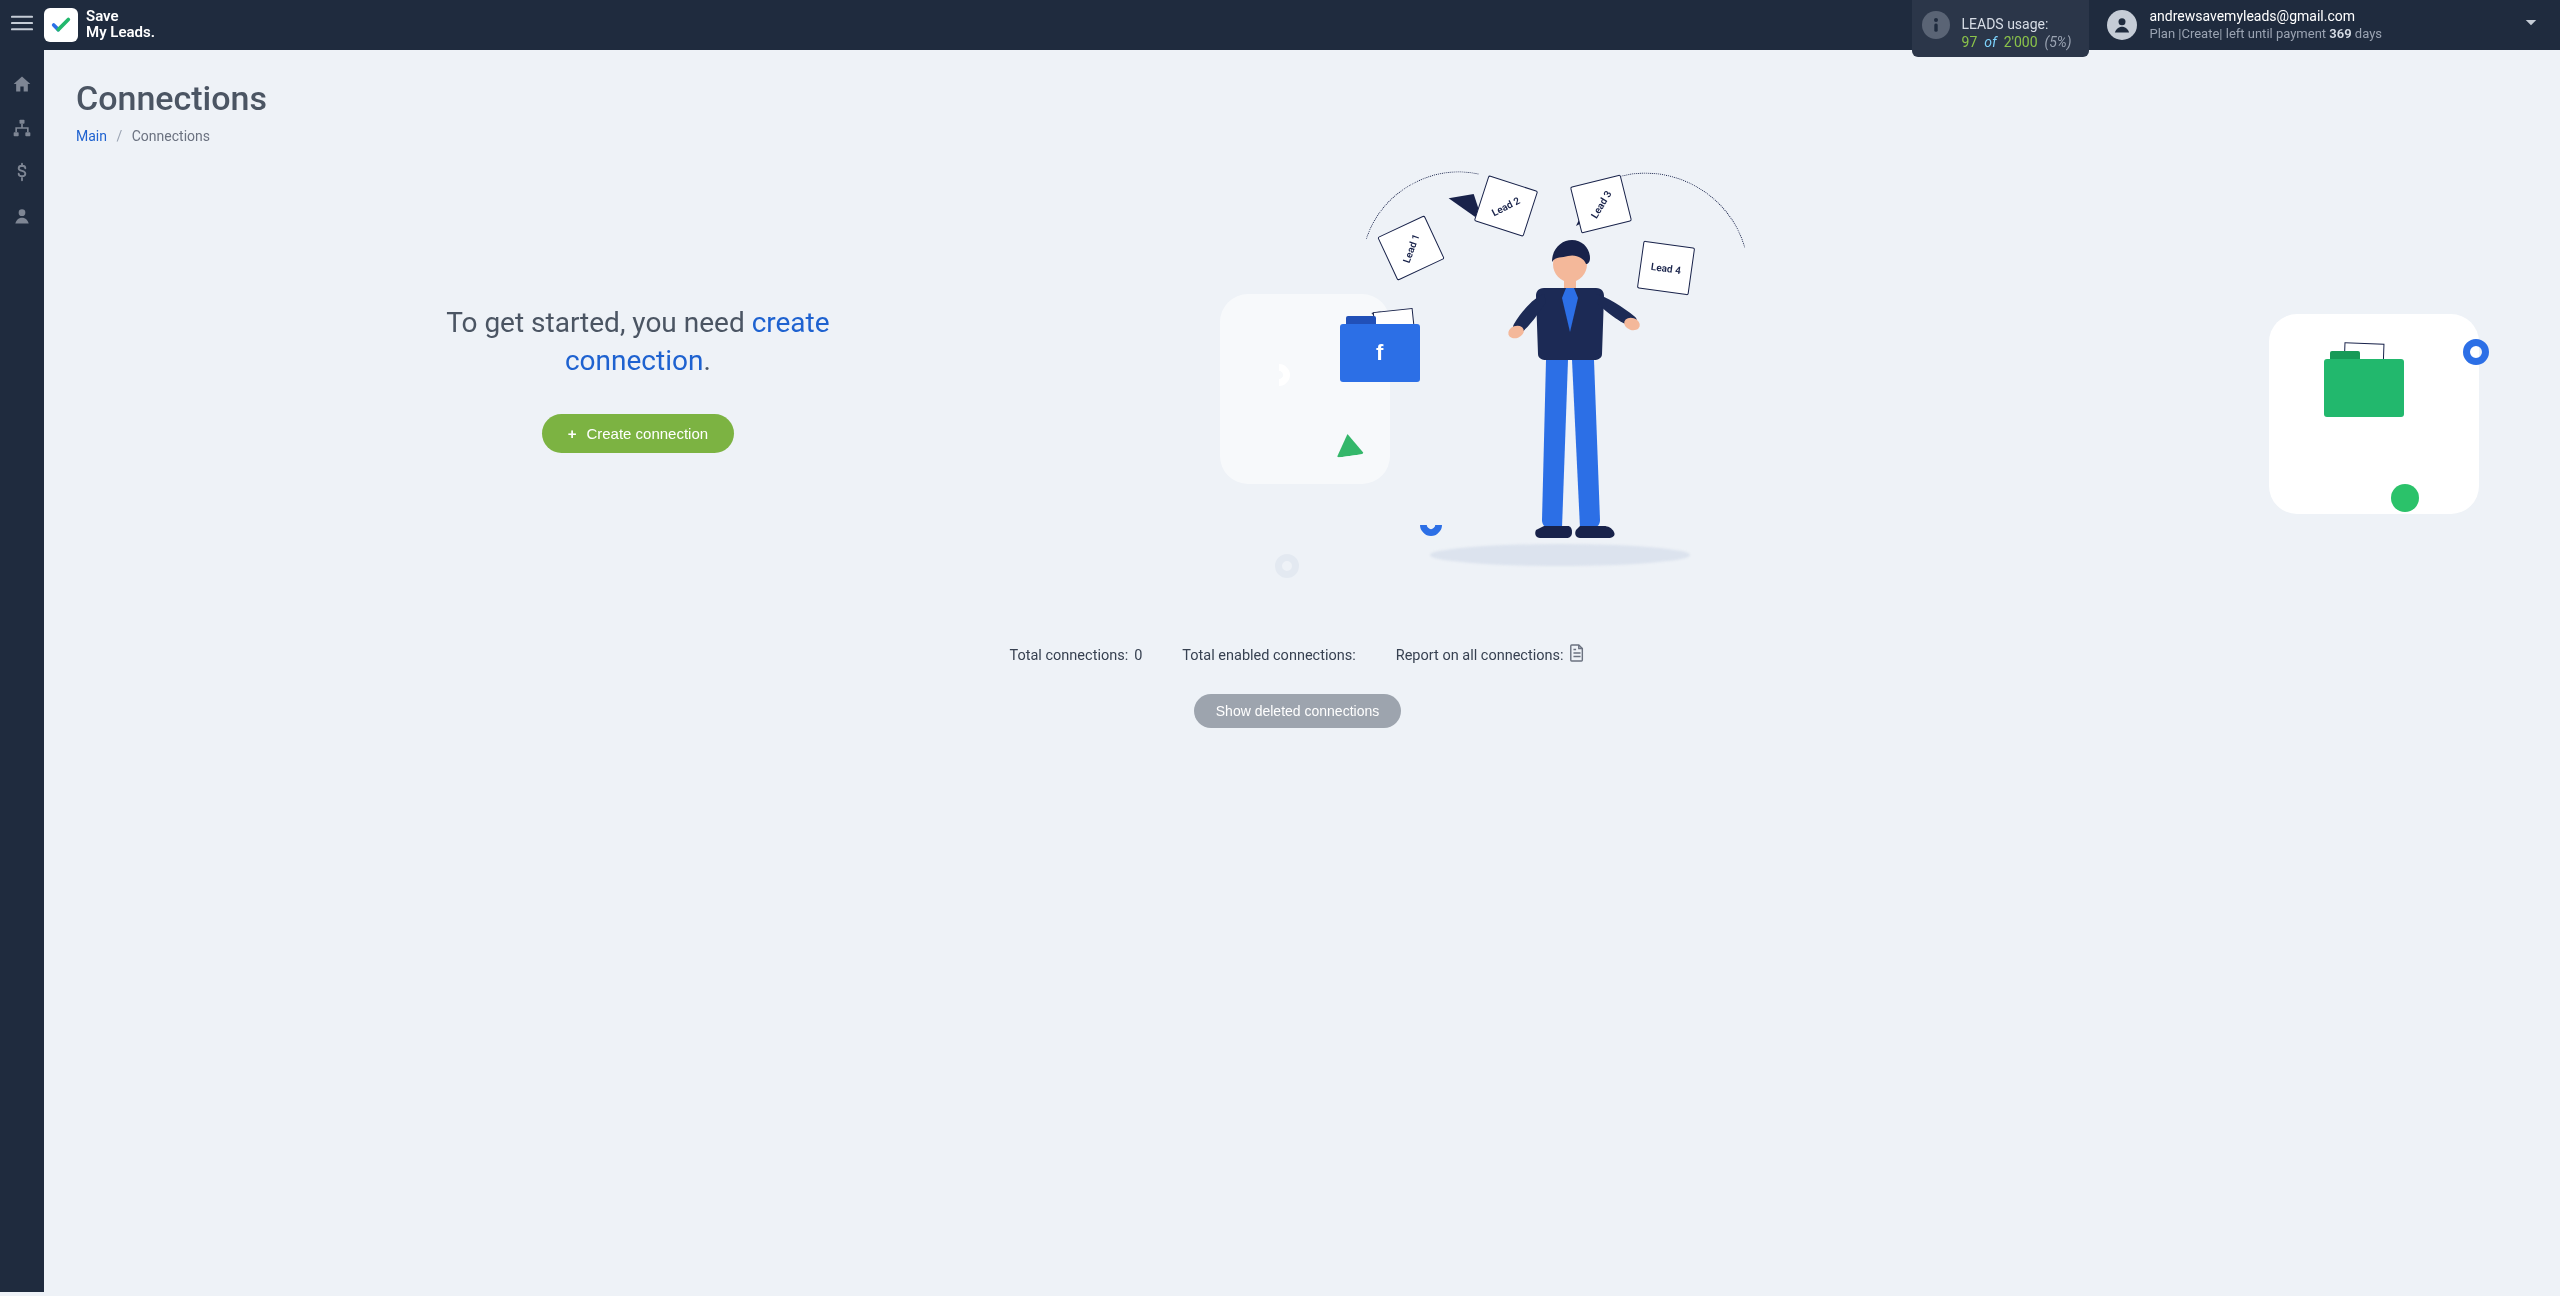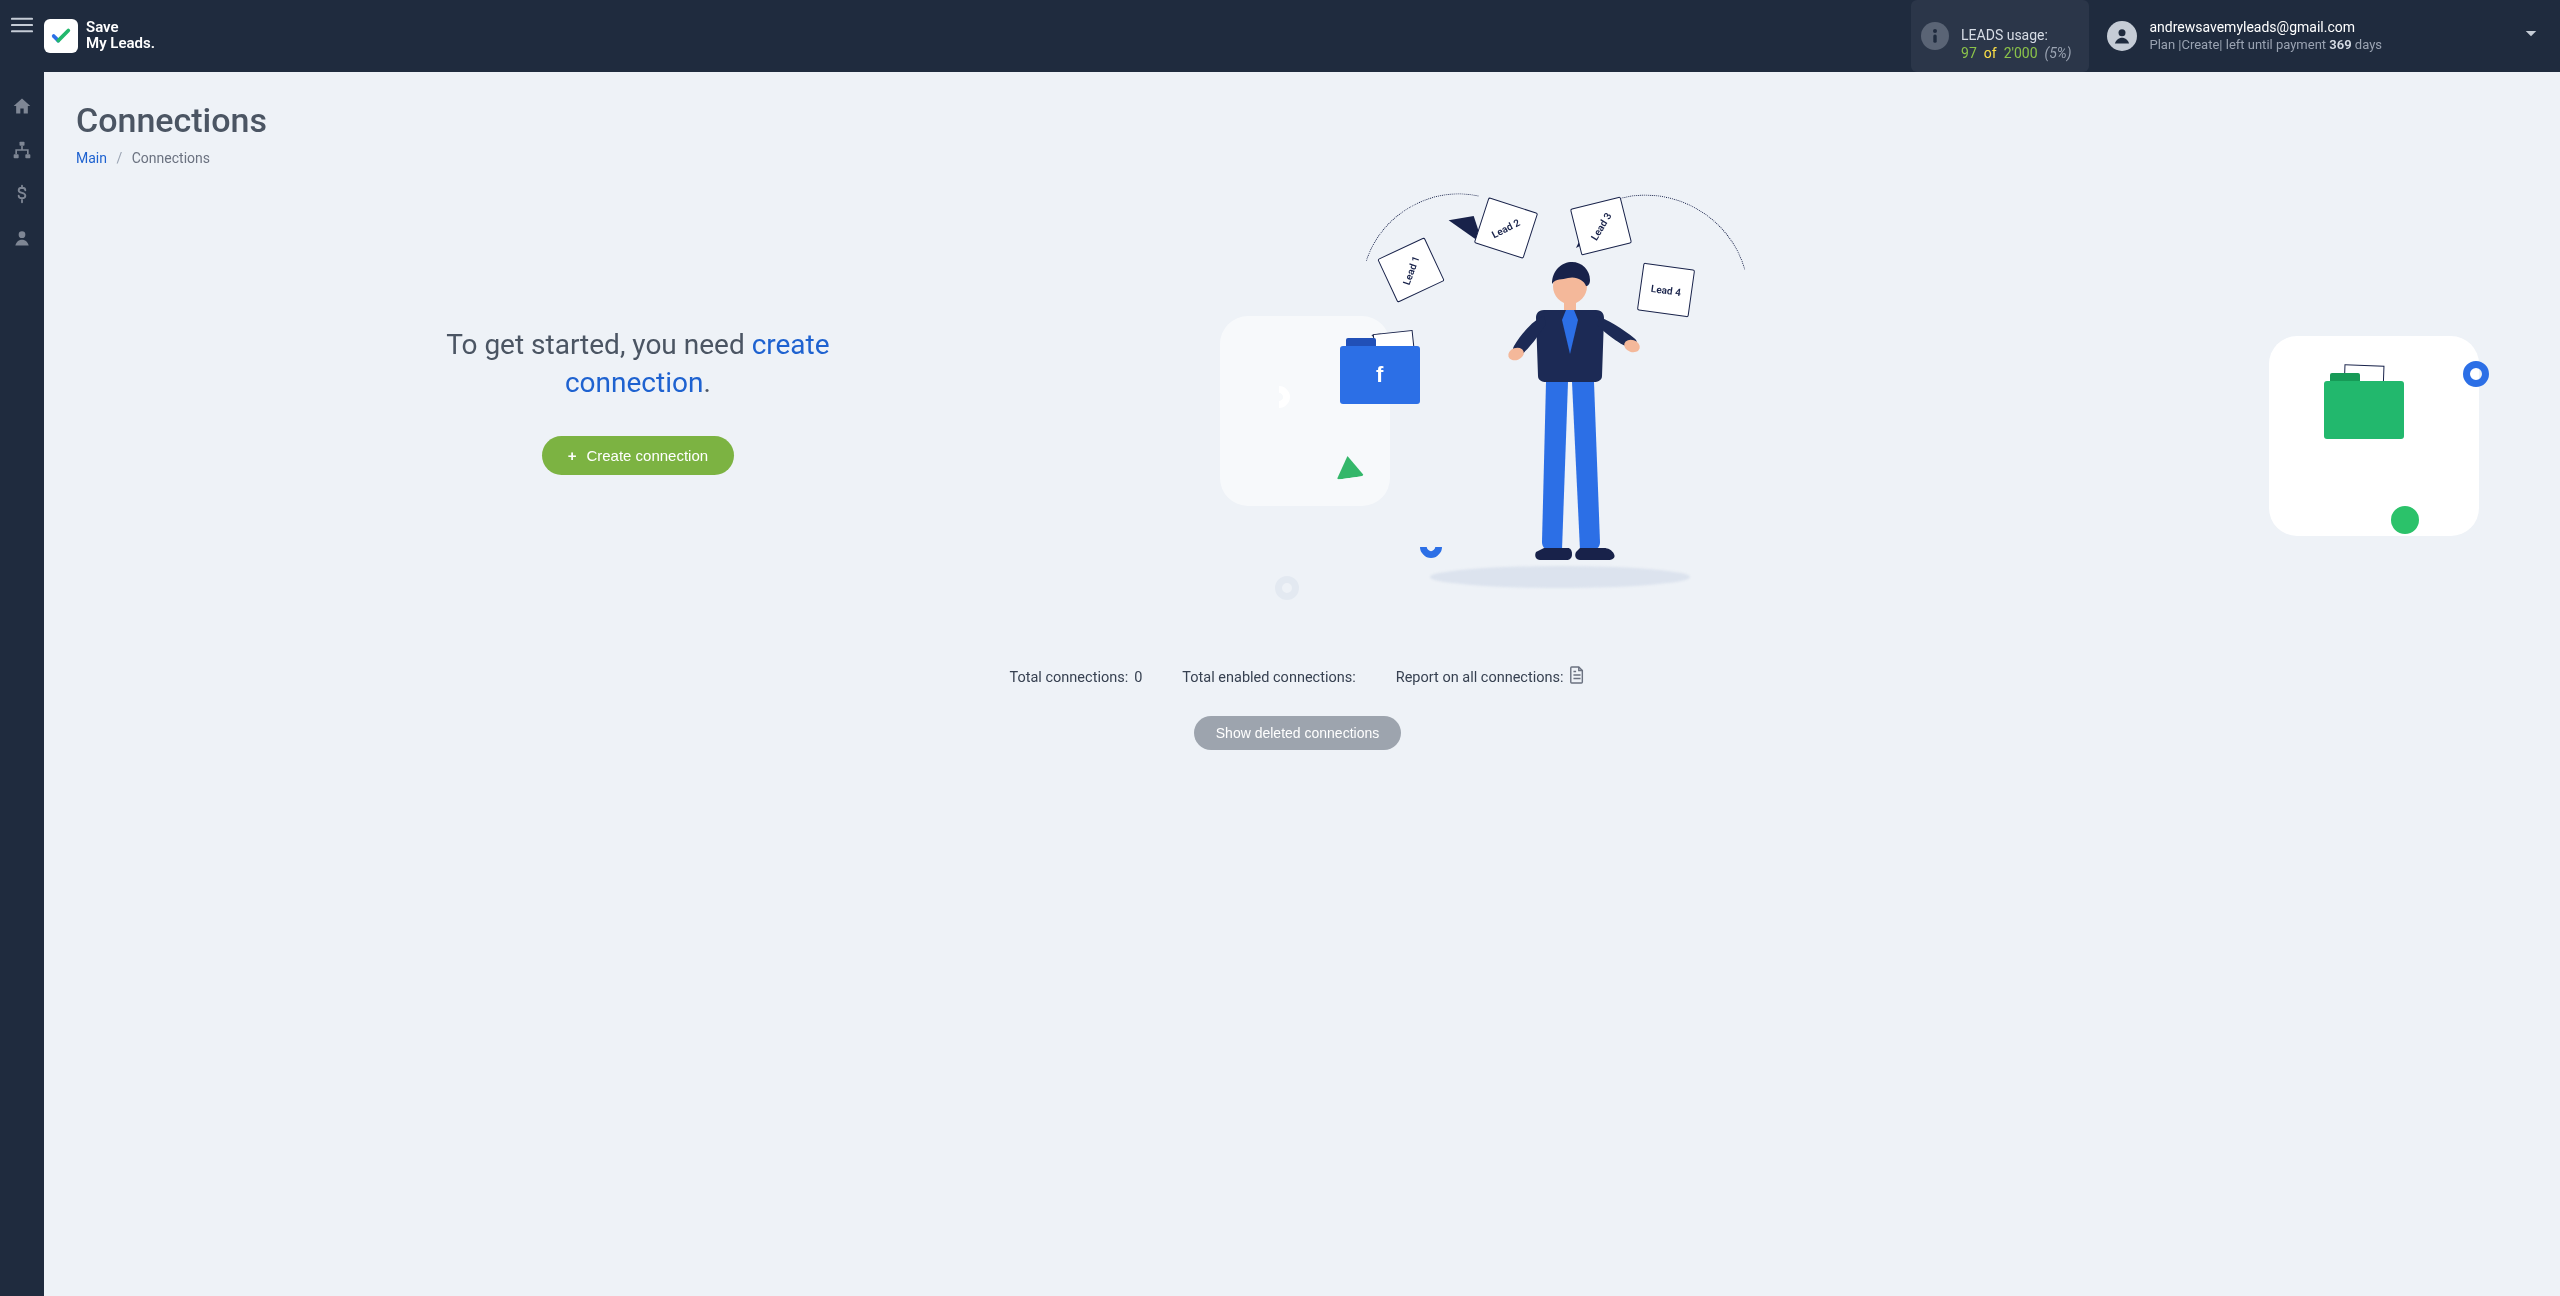--- a/index.html
+++ b/index.html
@@ -6,23 +6,24 @@
   html, body { width: 100%; height: 100%; }
   body {
     font-family: -apple-system, BlinkMacSystemFont, "Segoe UI", Roboto, "Helvetica Neue", Arial, sans-serif;
     background: #eef2f7;
     color: #374151;
     overflow-x: hidden;
   }
 
   
   .topbar {
-    height: 72px;
+    height: 50px;
     background: #1f2b3e;
     display: flex;
+    align-items: center;
     padding: 0 10px 0 0;
     color: #fff;
     position: relative;
     z-index: 10;
   }
   .hamburger {
     width: 44px;
     height: 54px;
     display: flex;
     align-items: center;
@@ -65,21 +66,21 @@
   .usage-info-icon {
     width: 28px; height: 28px;
     background: #5a6475;
     border-radius: 50%;
     display: flex; align-items: center; justify-content: center;
   }
   .usage-info-icon svg { width: 6px; height: 14px; fill: #1f2b3e; }
   .usage-text { font-size: 14px; line-height: 1.25; }
   .usage-text .label { color: #d7dde6; margin-top: 17px; }
   .usage-text .n1 { color: #8bc34a; }
-  .usage-text .of { color: #fde047; }
+  .usage-text .of { color: #7dd3fc; font-style: italic; }
   .usage-text .n2 { color: #8bc34a; }
   .usage-text .pct { color: #9aa3b2; font-style: italic; }
 
   .account-box {
     display: flex;
     align-items: center;
     gap: 12px;
   }
   .avatar-circle {
     width: 30px; height: 30px;

